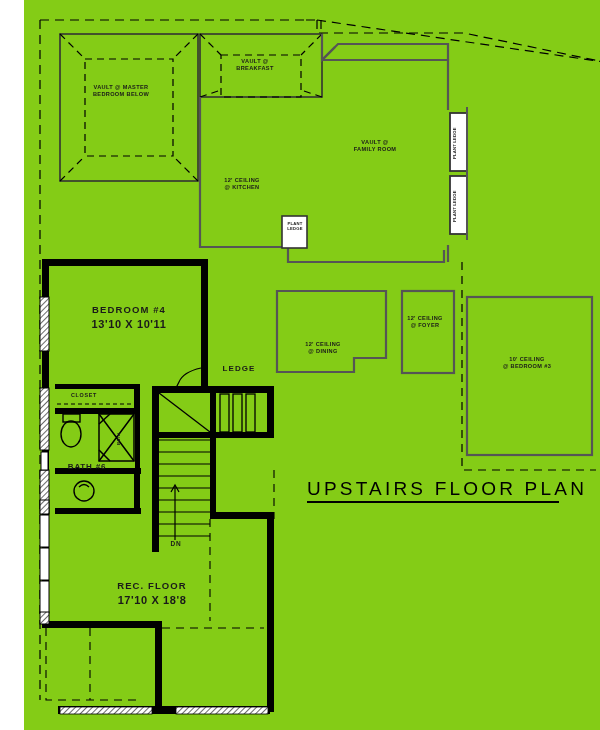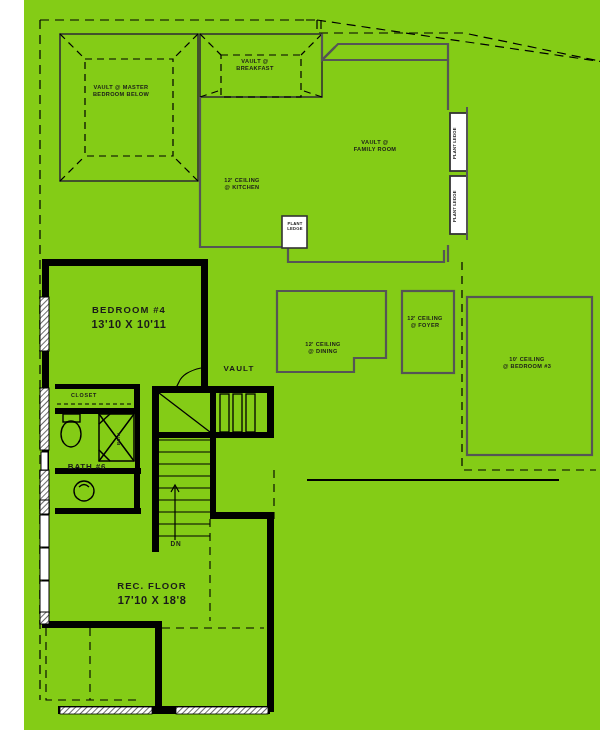--- a/index.html
+++ b/index.html
@@ -254,25 +254,26 @@
 
   <div class="lbl lbl-small" style="left:458px;top:356px;width:90px;">10' CEILING
 @ BEDROOM #3</div>
 
   <div class="lbl lbl-tiny" style="left:255px;top:222px;width:32px;">PLANT
 LEDGE</div>
 
   <div class="lbl lbl-tiny vert" style="left:429px;top:116px;width:11px;height:54px;">PLANT LEDGE</div>
   <div class="lbl lbl-tiny vert" style="left:429px;top:179px;width:11px;height:54px;">PLANT LEDGE</div>
 
-  <div class="lbl lbl-attic" style="left:185px;top:364px;width:60px;">VAULT</div>
+  <div class="lbl lbl-attic" style="left:185px;top:364px;width:60px;">LEDGE</div>
 
   <div class="lbl lbl-dn" style="left:136px;top:540px;width:32px;">DN</div>
 
   <div class="lbl lbl-closet" style="left:34px;top:392px;width:52px;">CLOSET</div>
 
   <div class="lbl lbl-tiny vert" style="left:93px;top:425px;width:10px;height:28px;">BATH</div>
 
   <div id="title-block">
+    <div id="title-text">UPSTAIRS FLOOR PLAN</div>
     <div id="title-rule"></div>
   </div>
 
 </div>
 
 </body></html>

